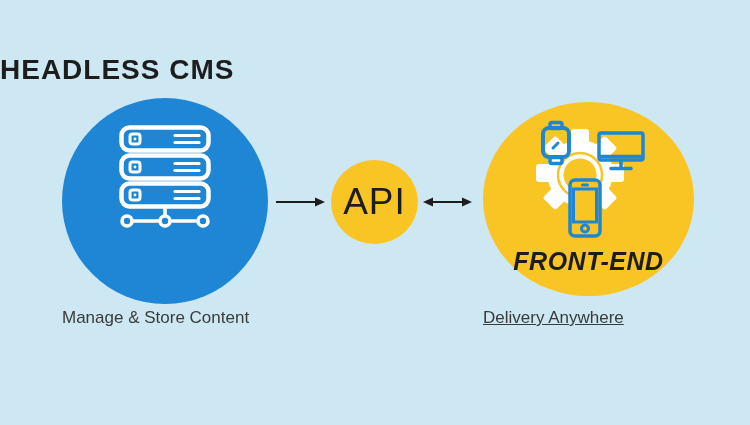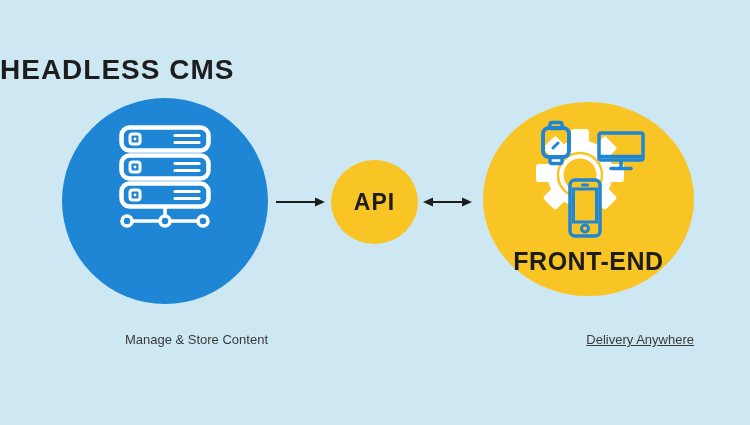--- a/index.html
+++ b/index.html
@@ -47,33 +47,33 @@
   }
   .node-label{
     position:absolute;
     left:0;width:100%;
     text-align:center;
     font-weight:800;
     font-size:25px;
     letter-spacing:0.5px;
   }
   .backend-label{top:142px;color:var(--white);}
-  .frontend-label{top:145px;color:var(--text-dark);}
+  .frontend-label{top:145px;color:var(--text-dark);font-style:italic;}
   .api-label{
-    font-weight:700;
-    font-size:23px;
+    font-weight:400;
+    font-size:37px;
     color:var(--text-dark);
     letter-spacing:1px;
     text-align:right;
   }
   .caption{
     position:absolute;
-    top:332px;
-    text-align:right;
-    font-size:13px;
+    top:308px;
+    text-align:left;
+    font-size:17px;
     color:var(--caption-gray);
   }
   .caption-left{left:62px;width:206px;}
   .caption-right{left:483px;width:211px;text-decoration:underline;}
   .abs{position:absolute;}
   svg{display:block;overflow:visible;}
   .stroke-white{stroke:var(--white);fill:none;}
   .stroke-blue{stroke:var(--icon-blue);fill:none;}
   .fill-white{fill:var(--white);}
   .fill-blue{fill:var(--icon-blue);}

